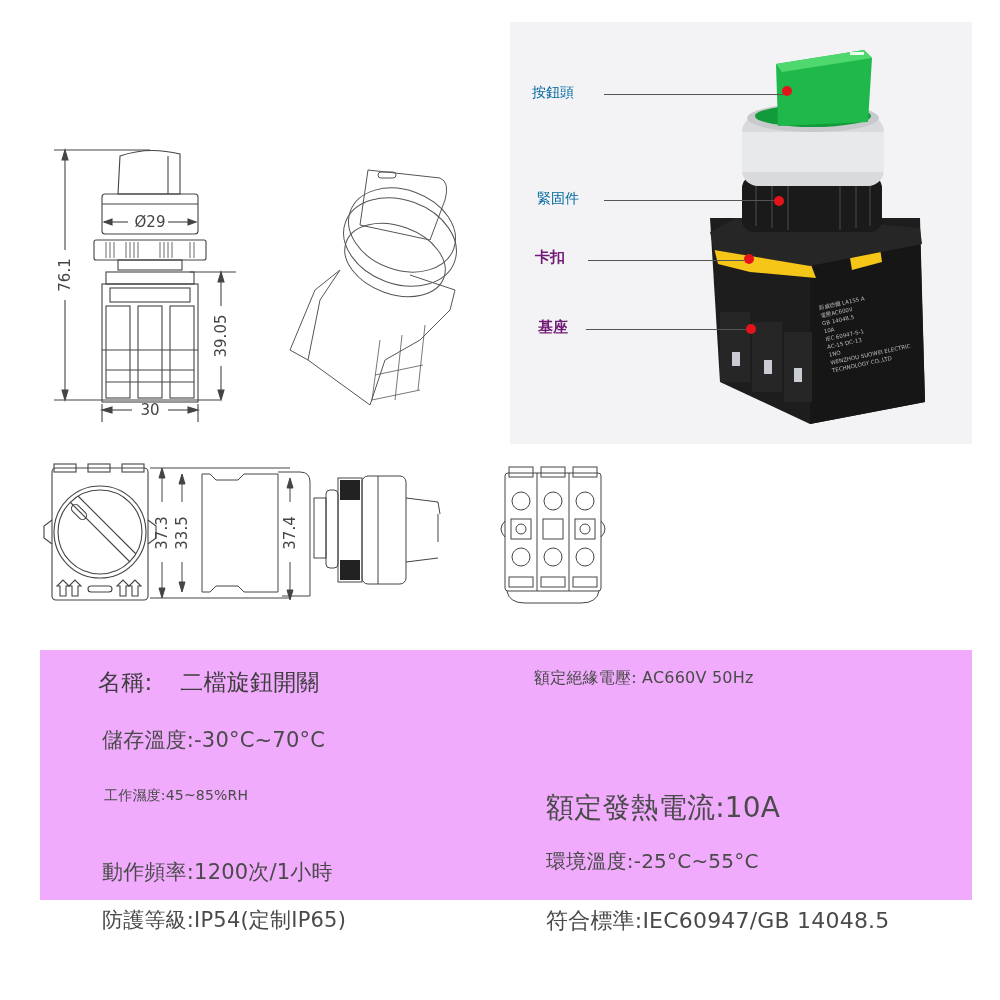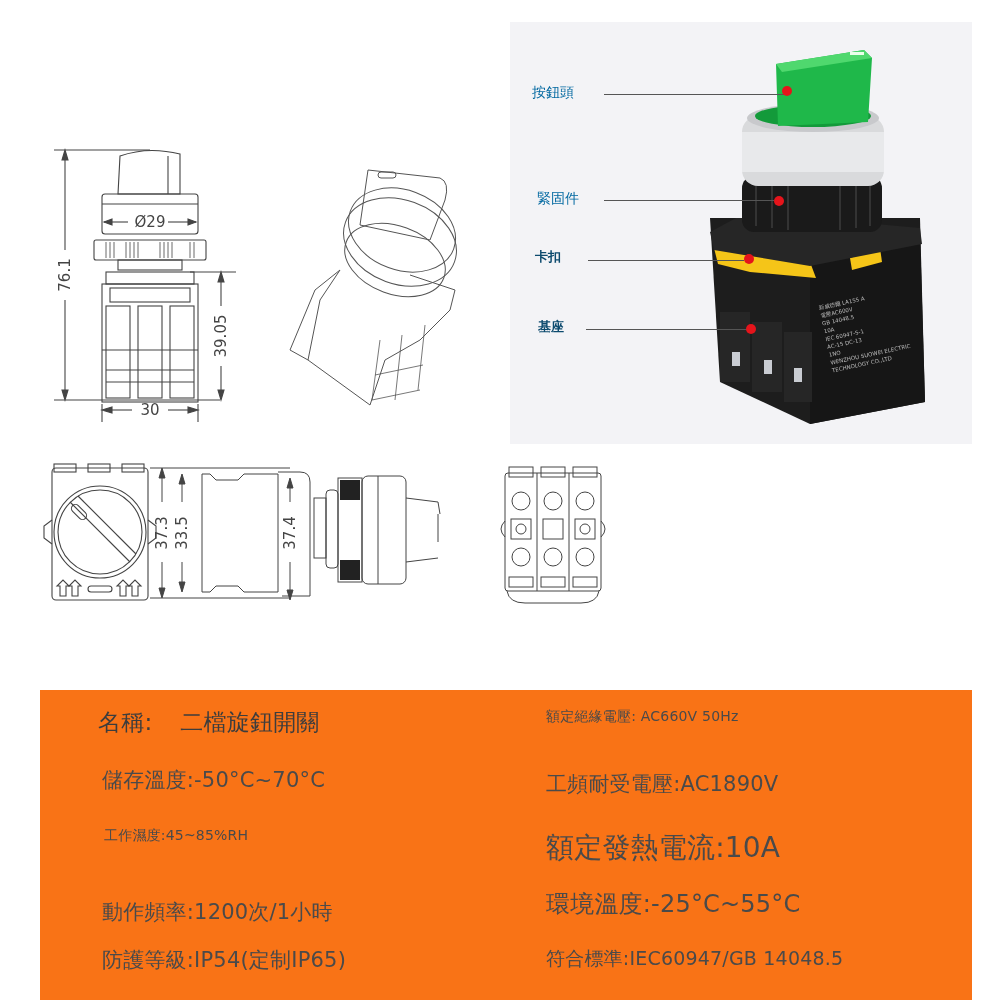--- a/index.html
+++ b/index.html
@@ -3,24 +3,24 @@
 <meta charset="utf-8">
 <style>
   html, body { margin:0; padding:0; }
   body { width:1000px; height:1000px; background:#ffffff; position:relative; overflow:hidden; font-family:"DejaVu Sans", sans-serif; }
   .abs { position:absolute; }
   svg text { font-family:"DejaVu Sans", sans-serif; }
 
   
   .photo-panel { left:510px; top:22px; width:462px; height:422px; background:#f3f3f6; }
   .callout { position:absolute; font-size:14px; color:#0369a1; white-space:nowrap; }
-  .callout.green { color:#0c4a6e; font-weight:bold; font-size:13px; }
+  .callout.green { color:#701a75; font-weight:bold; font-size:15px; }
 
   
-  .spec-panel { left:40px; top:650px; width:932px; height:310px; background:#f97316;margin-top:40px; }
+  .spec-panel { left:40px; top:650px; width:932px; height:250px; background:#f0abfc; }
   .spec { position:absolute; color:#4a4a4a; font-size:21px; white-space:nowrap; letter-spacing:0.2px; }
   .spec .lab { margin-right:0; }
   .spec.title { font-size:23px; color:#3d3d3d; }
   .spec.title .lab { margin-right:28px; }
 </style>
 </head>
 <body>
 
 <svg class="abs" style="left:40px;top:130px" width="220" height="300" viewBox="0 0 220 300">
   <g fill="none" stroke="#444" stroke-width="1.1">
@@ -262,40 +262,37 @@
     <div>1NO</div>
     <div>WENZHOU SUOWEI ELECTRIC TECHNOLOGY CO.,LTD</div>
   </div>
 </div>
 
 <div class="abs spec-panel">
   <div class="spec title" style="left:58px;top:17px">
     <span class="lab">名稱:</span><span>二檔旋鈕開關</span>
   </div>
   <div class="spec" style="left:62px;top:76px">
-    <span>儲存溫度:</span><span>-50°C~70°C</span>
+    <span>儲存溫度:</span><span>-30°C~70°C</span>
   </div>
   <div class="spec" style="left:64px;top:137px;font-size:14px">
     <span>工作濕度:</span><span>45~85%RH</span>
   </div>
   <div class="spec" style="left:62px;top:208px">
     <span>動作頻率:</span><span>1200次/1小時</span>
   </div>
   <div class="spec" style="left:62px;top:256px">
     <span>防護等級:</span><span>IP54(定制IP65)</span>
   </div>
 
-  <div class="spec" style="left:506px;top:18px;font-size:14px">
+  <div class="spec" style="left:494px;top:18px;font-size:16px">
     <span>額定絕緣電壓:</span><span> AC660V 50Hz</span>
-  </div>
-  <div class="spec" style="left:506px;top:80px">
-    <span>工頻耐受電壓:</span><span>AC1890V</span>
   </div>
   <div class="spec" style="left:506px;top:139px;font-size:28px">
     <span>額定發熱電流:</span><span>10A</span>
   </div>
-  <div class="spec" style="left:506px;top:198px;font-size:24px">
+  <div class="spec" style="left:506px;top:198px;font-size:20px">
     <span>環境溫度:</span><span>-25°C~55°C</span>
   </div>
-  <div class="spec" style="left:506px;top:256px;font-size:19px">
+  <div class="spec" style="left:506px;top:256px;font-size:22px">
     <span>符合標準:</span><span>IEC60947/GB 14048.5</span>
   </div>
 </div>
 
 </body></html>

